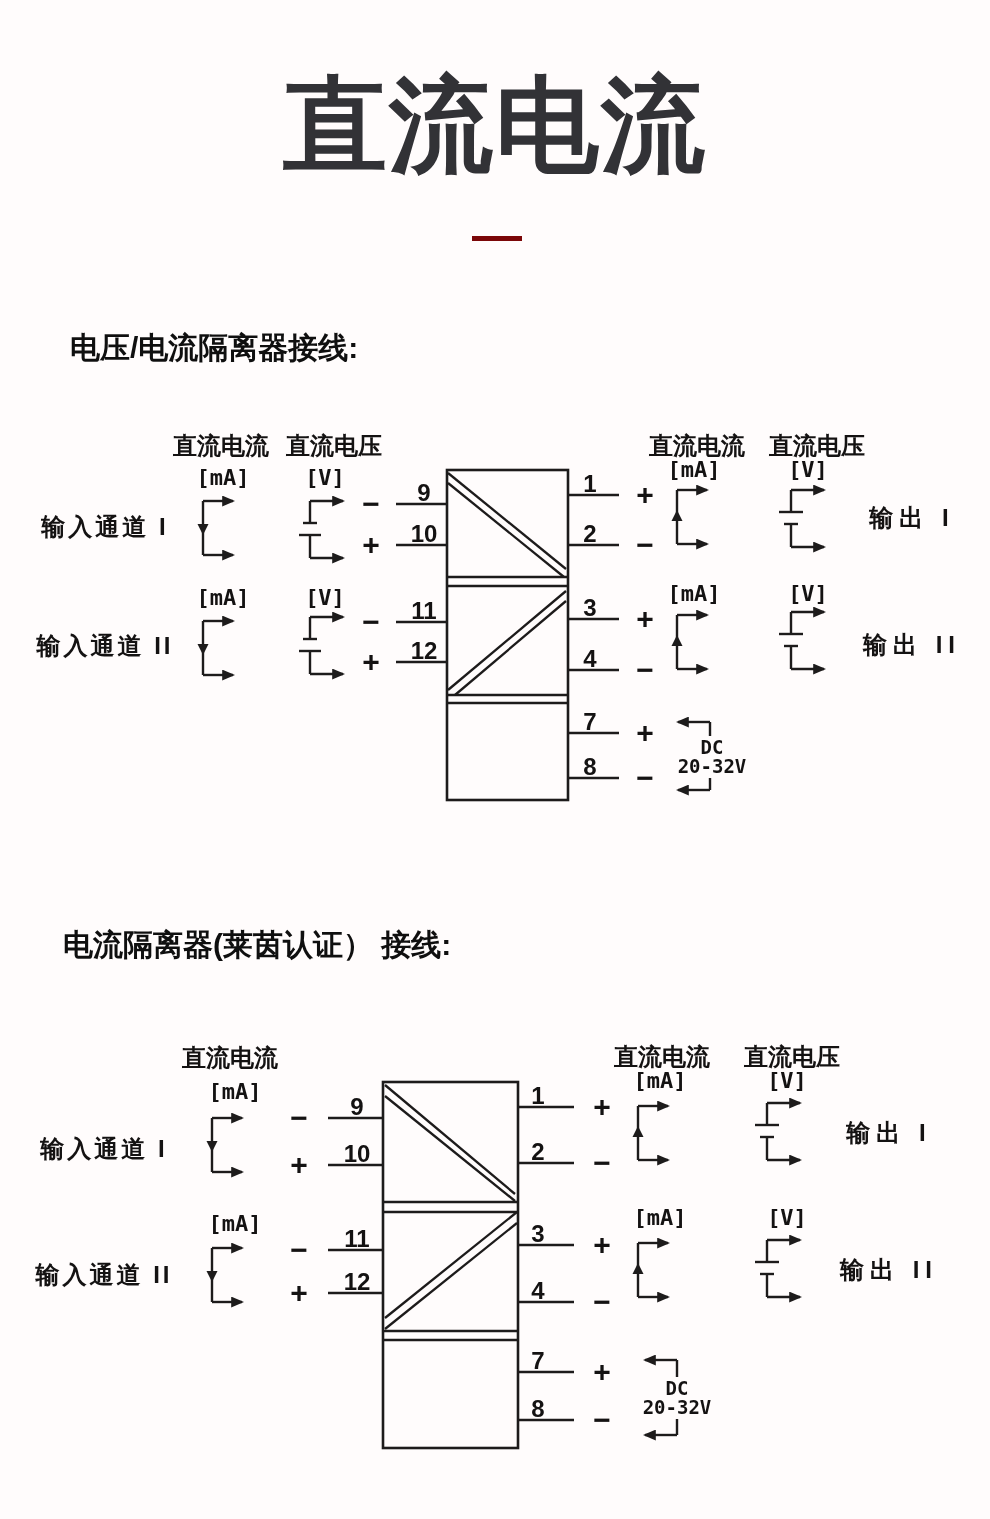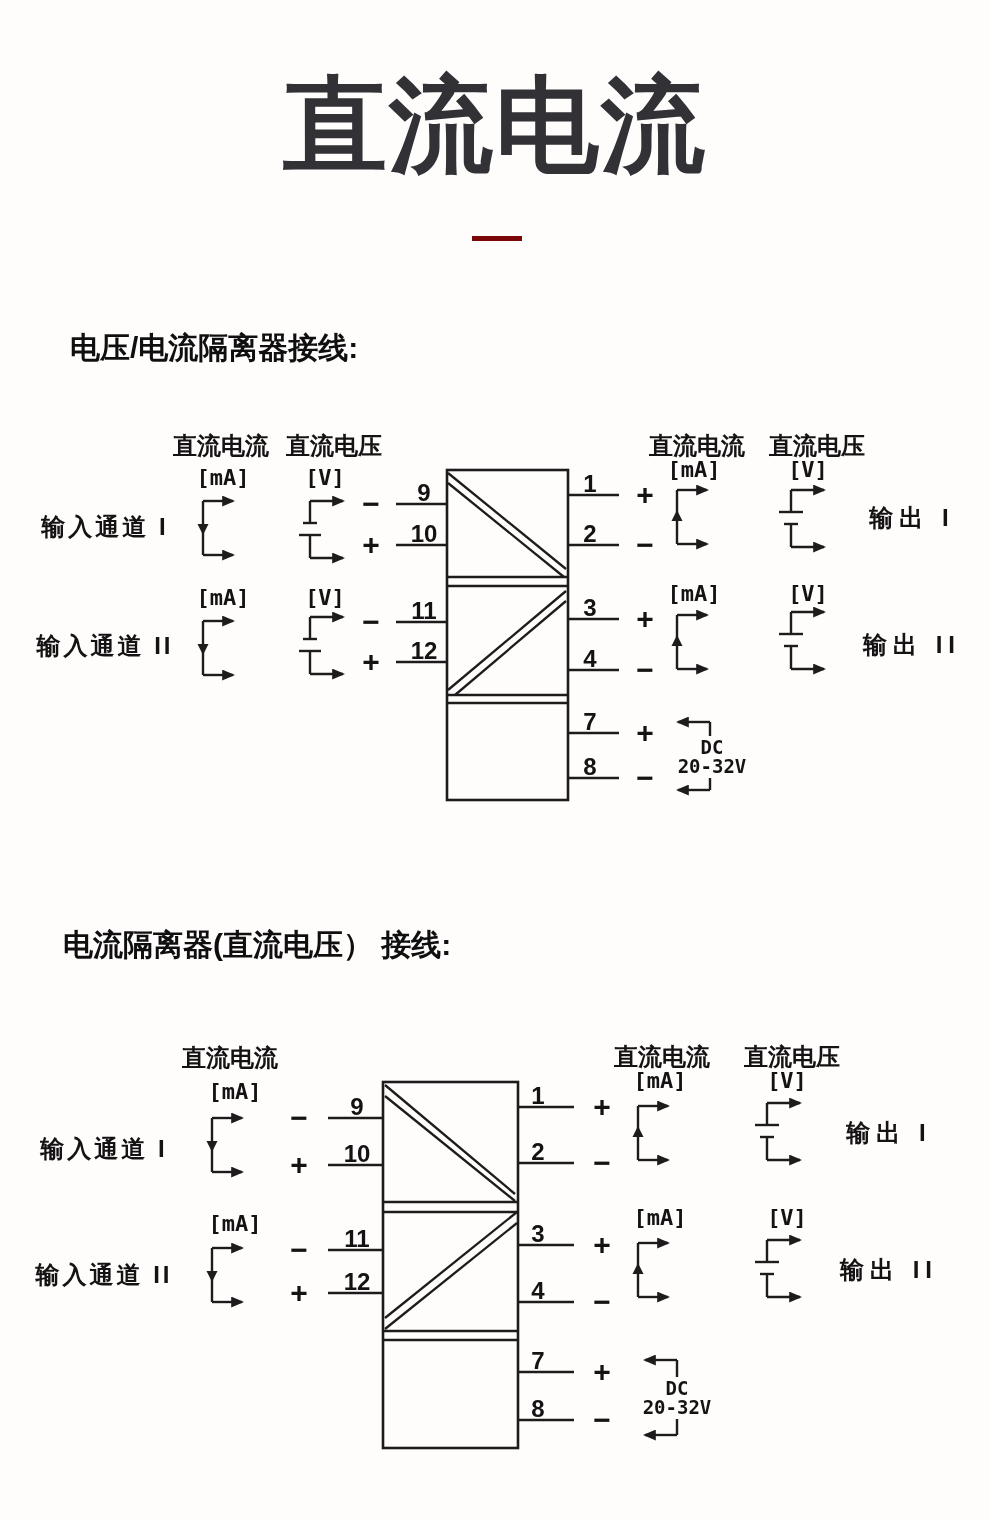--- a/index.html
+++ b/index.html
@@ -273,21 +273,21 @@
   <div class="abs sign" style="left:627px; top:602px;">+</div>
   <div class="abs sign" style="left:627px; top:653px;">−</div>
   <div class="abs sign" style="left:627px; top:716px;">+</div>
   <div class="abs sign" style="left:627px; top:761px;">−</div>
 
   <div class="abs dclbl" style="left:672px; top:736px;">
     <div>DC</div>
     <div>20-32V</div>
   </div>
 
-  <div class="abs h2" style="left:63px; top:925px;">电流隔离器(直流电压） 接线:</div>
+  <div class="abs h2" style="left:63px; top:925px;">电流隔离器(莱茵认证） 接线:</div>
 
   <div class="abs hdr" style="left:170px; top:1042px;">直流电流</div>
   <div class="abs hdr" style="left:602px; top:1041px;">直流电流</div>
   <div class="abs hdr" style="left:732px; top:1041px;">直流电压</div>
 
   <div class="abs unit" style="left:185px; top:1080px;">[mA]</div>
   <div class="abs unit" style="left:185px; top:1212px;">[mA]</div>
   <div class="abs unit" style="left:610px; top:1069px;">[mA]</div>
   <div class="abs unit" style="left:737px; top:1069px;">[V]</div>
   <div class="abs unit" style="left:610px; top:1206px;">[mA]</div>

